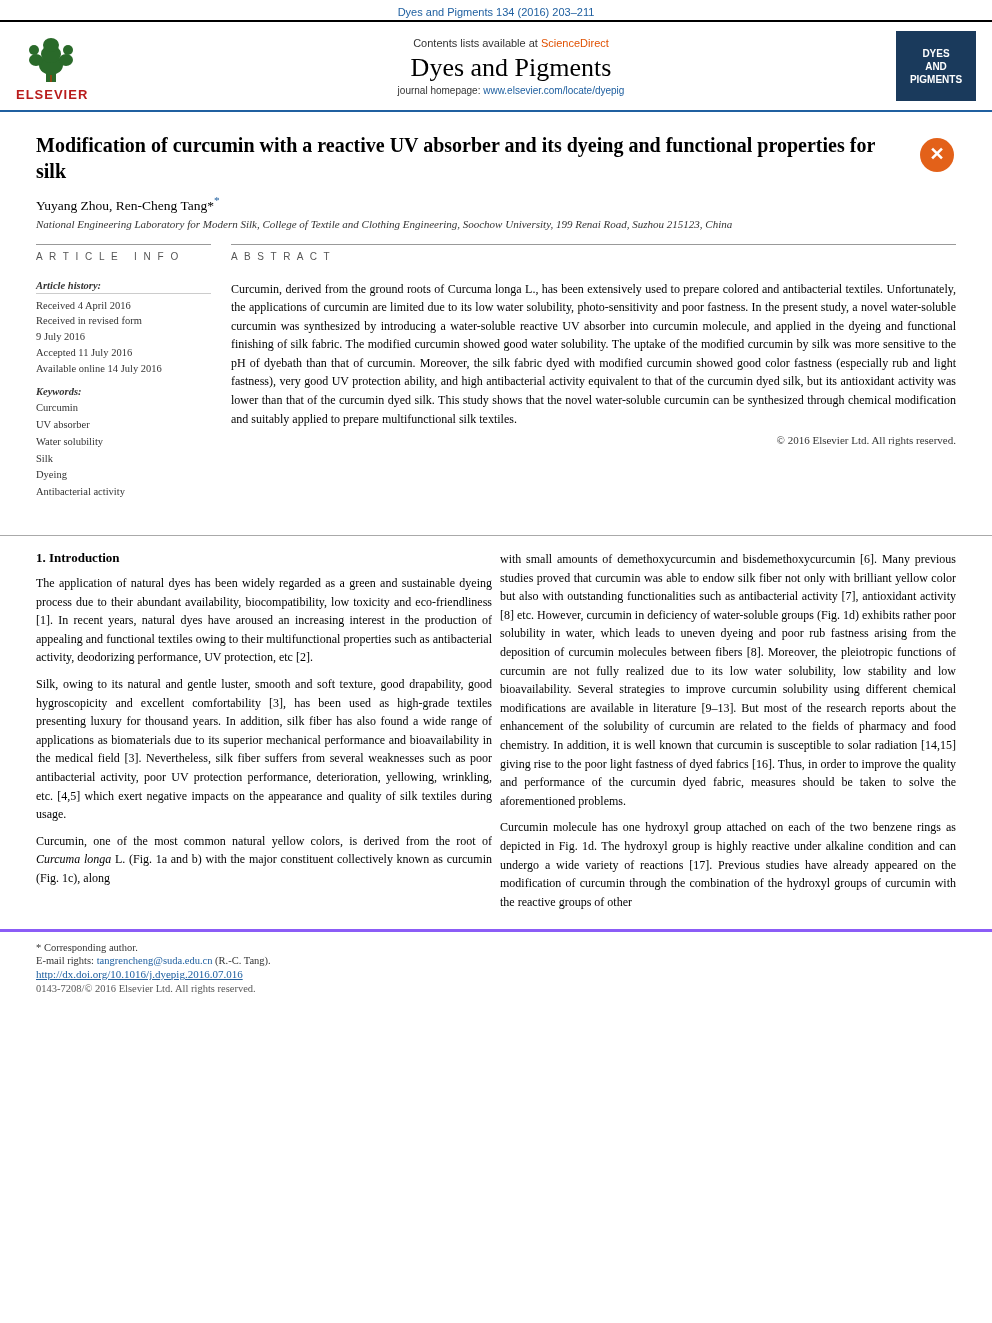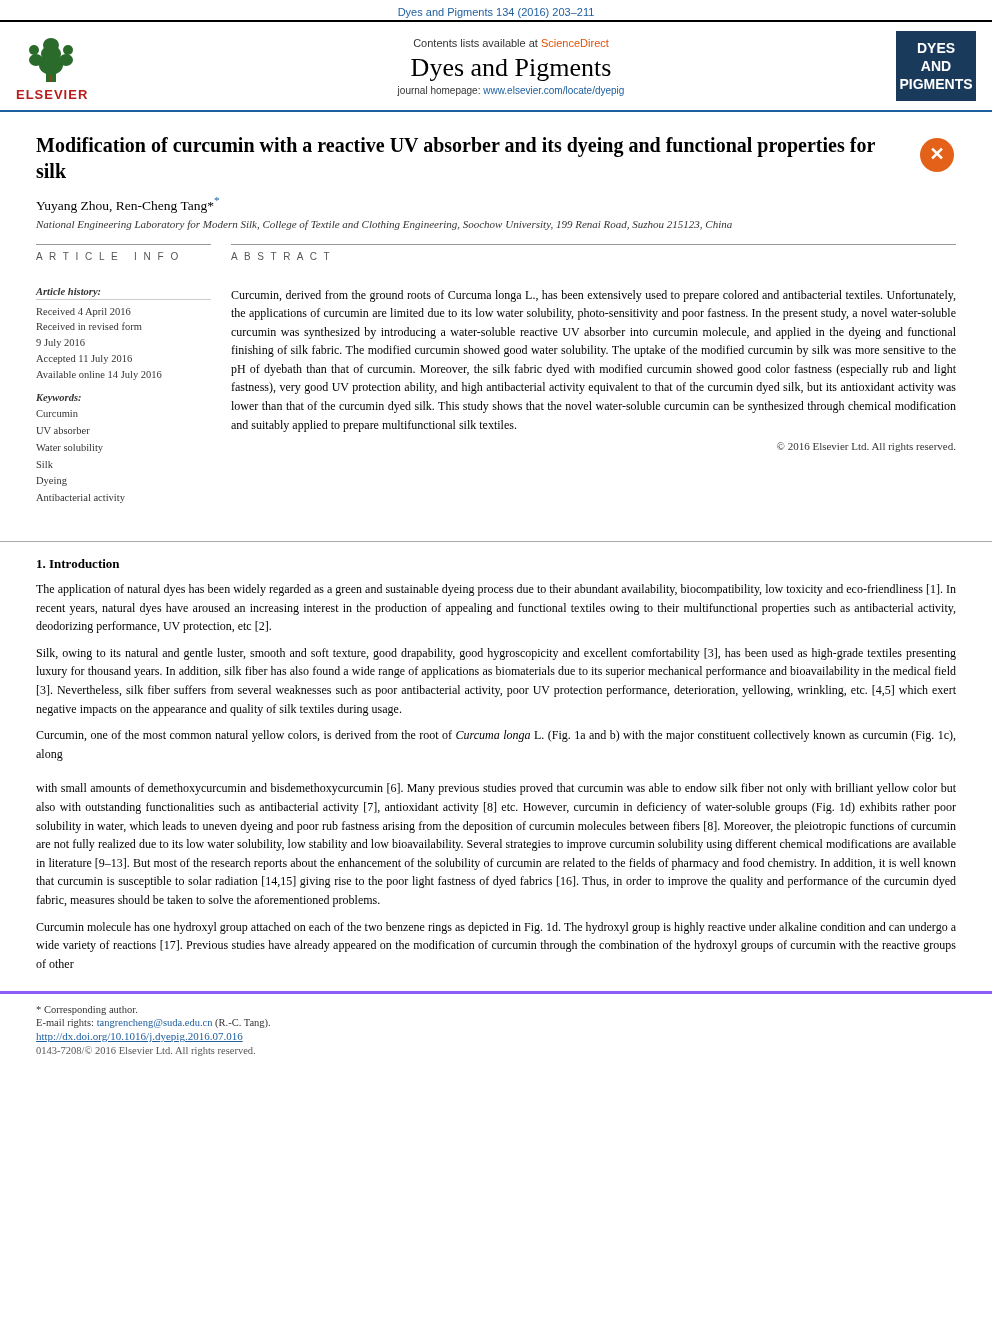--- a/index.html
+++ b/index.html
@@ -80,21 +80,21 @@
     }
 
     .dyes-pigments-logo {
       width: 80px;
       height: 70px;
       background: #1a3a5c;
       display: flex;
       align-items: center;
       justify-content: center;
       color: #fff;
-      font-size: 14px;
+      font-size: 10px;
       font-weight: bold;
       text-align: center;
       padding: 4px;
       font-family: Arial, sans-serif;
       line-height: 1.3;
     }
 
     
     .article-content {
       padding: 20px 36px 16px 36px;
@@ -158,21 +158,21 @@
       flex: 1;
       border-top: 1.5px solid #999;
       padding-top: 6px;
     }
 
     .section-label {
       font-size: 10px;
       letter-spacing: 2px;
       font-family: Arial, sans-serif;
       color: #555;
-      margin-bottom: 24px;
+      margin-bottom: 18px;
       text-transform: uppercase;
     }
 
     .article-info-label {
       font-size: 10.5px;
       font-style: italic;
       font-weight: bold;
       color: #333;
       margin-bottom: 4px;
       border-bottom: 1px solid #ccc;
@@ -219,21 +219,20 @@
       border: none;
       border-top: 1px solid #aaa;
       margin: 18px 0 14px 0;
     }
 
     
     .body-two-col {
       display: flex;
       gap: 8px;
       padding: 0 36px;
-      flex-direction: column;
     }
 
     .body-left {
       flex: 1;
     }
 
     .body-right {
       flex: 1;
     }
 

